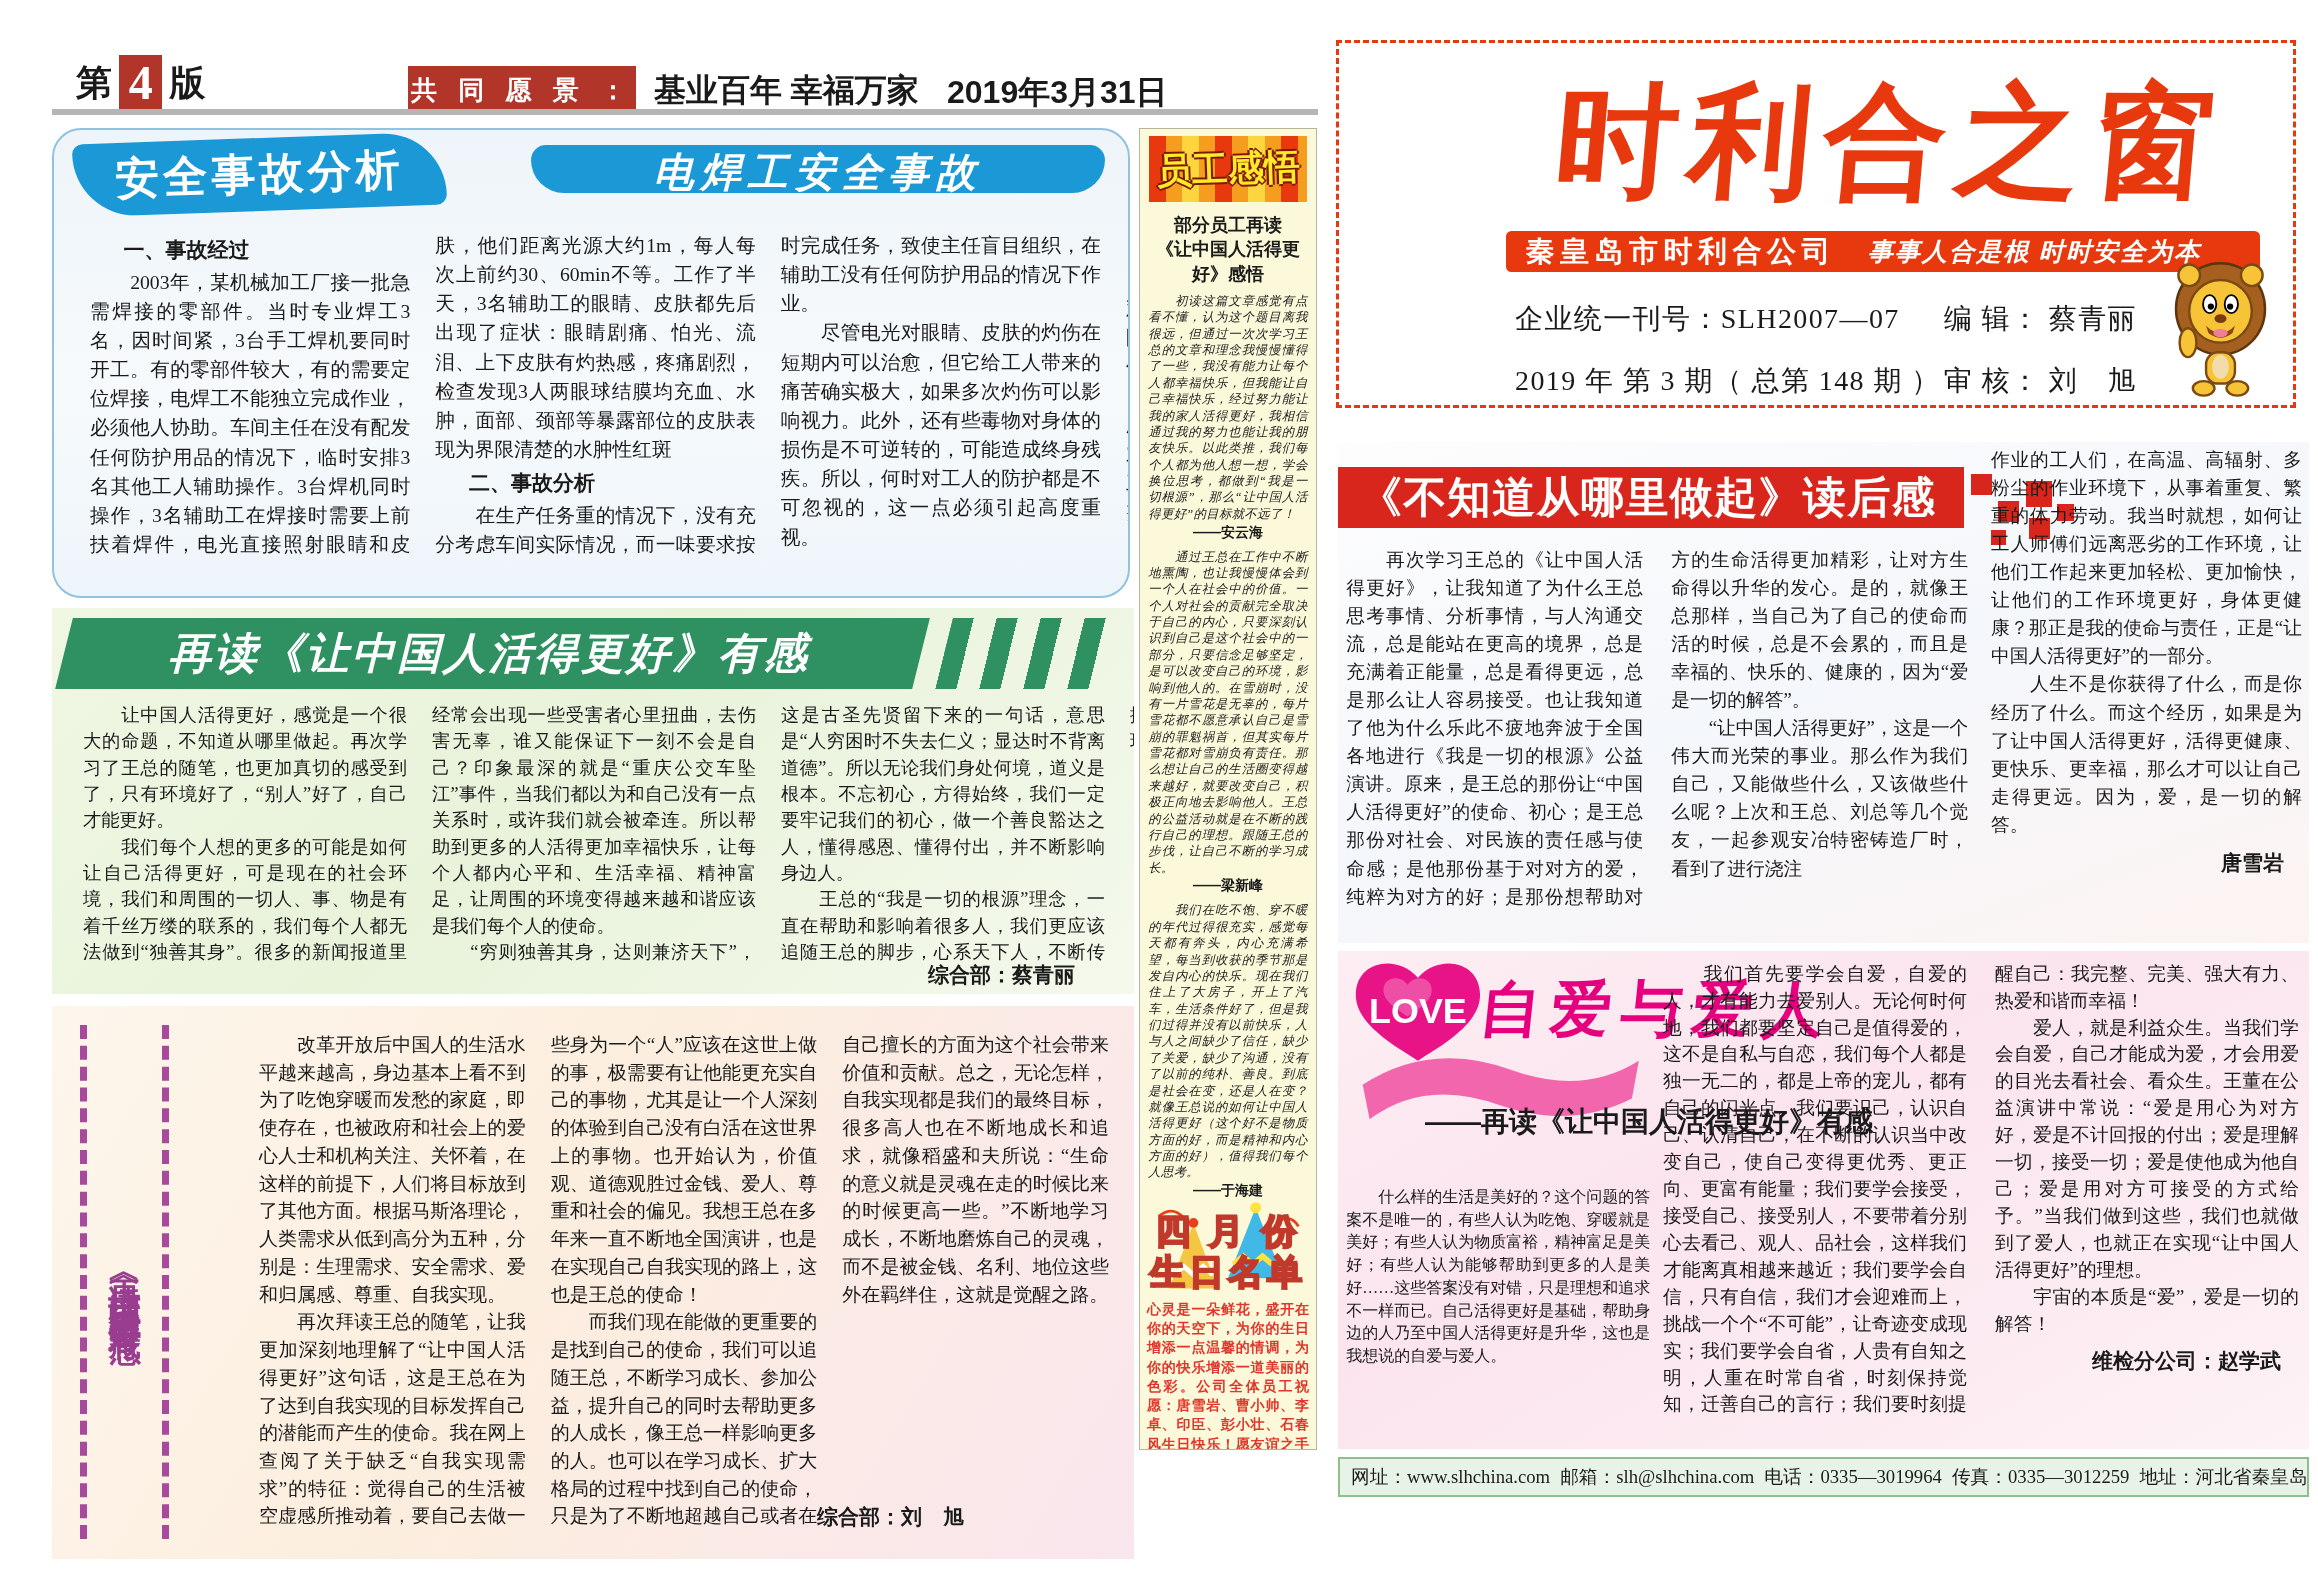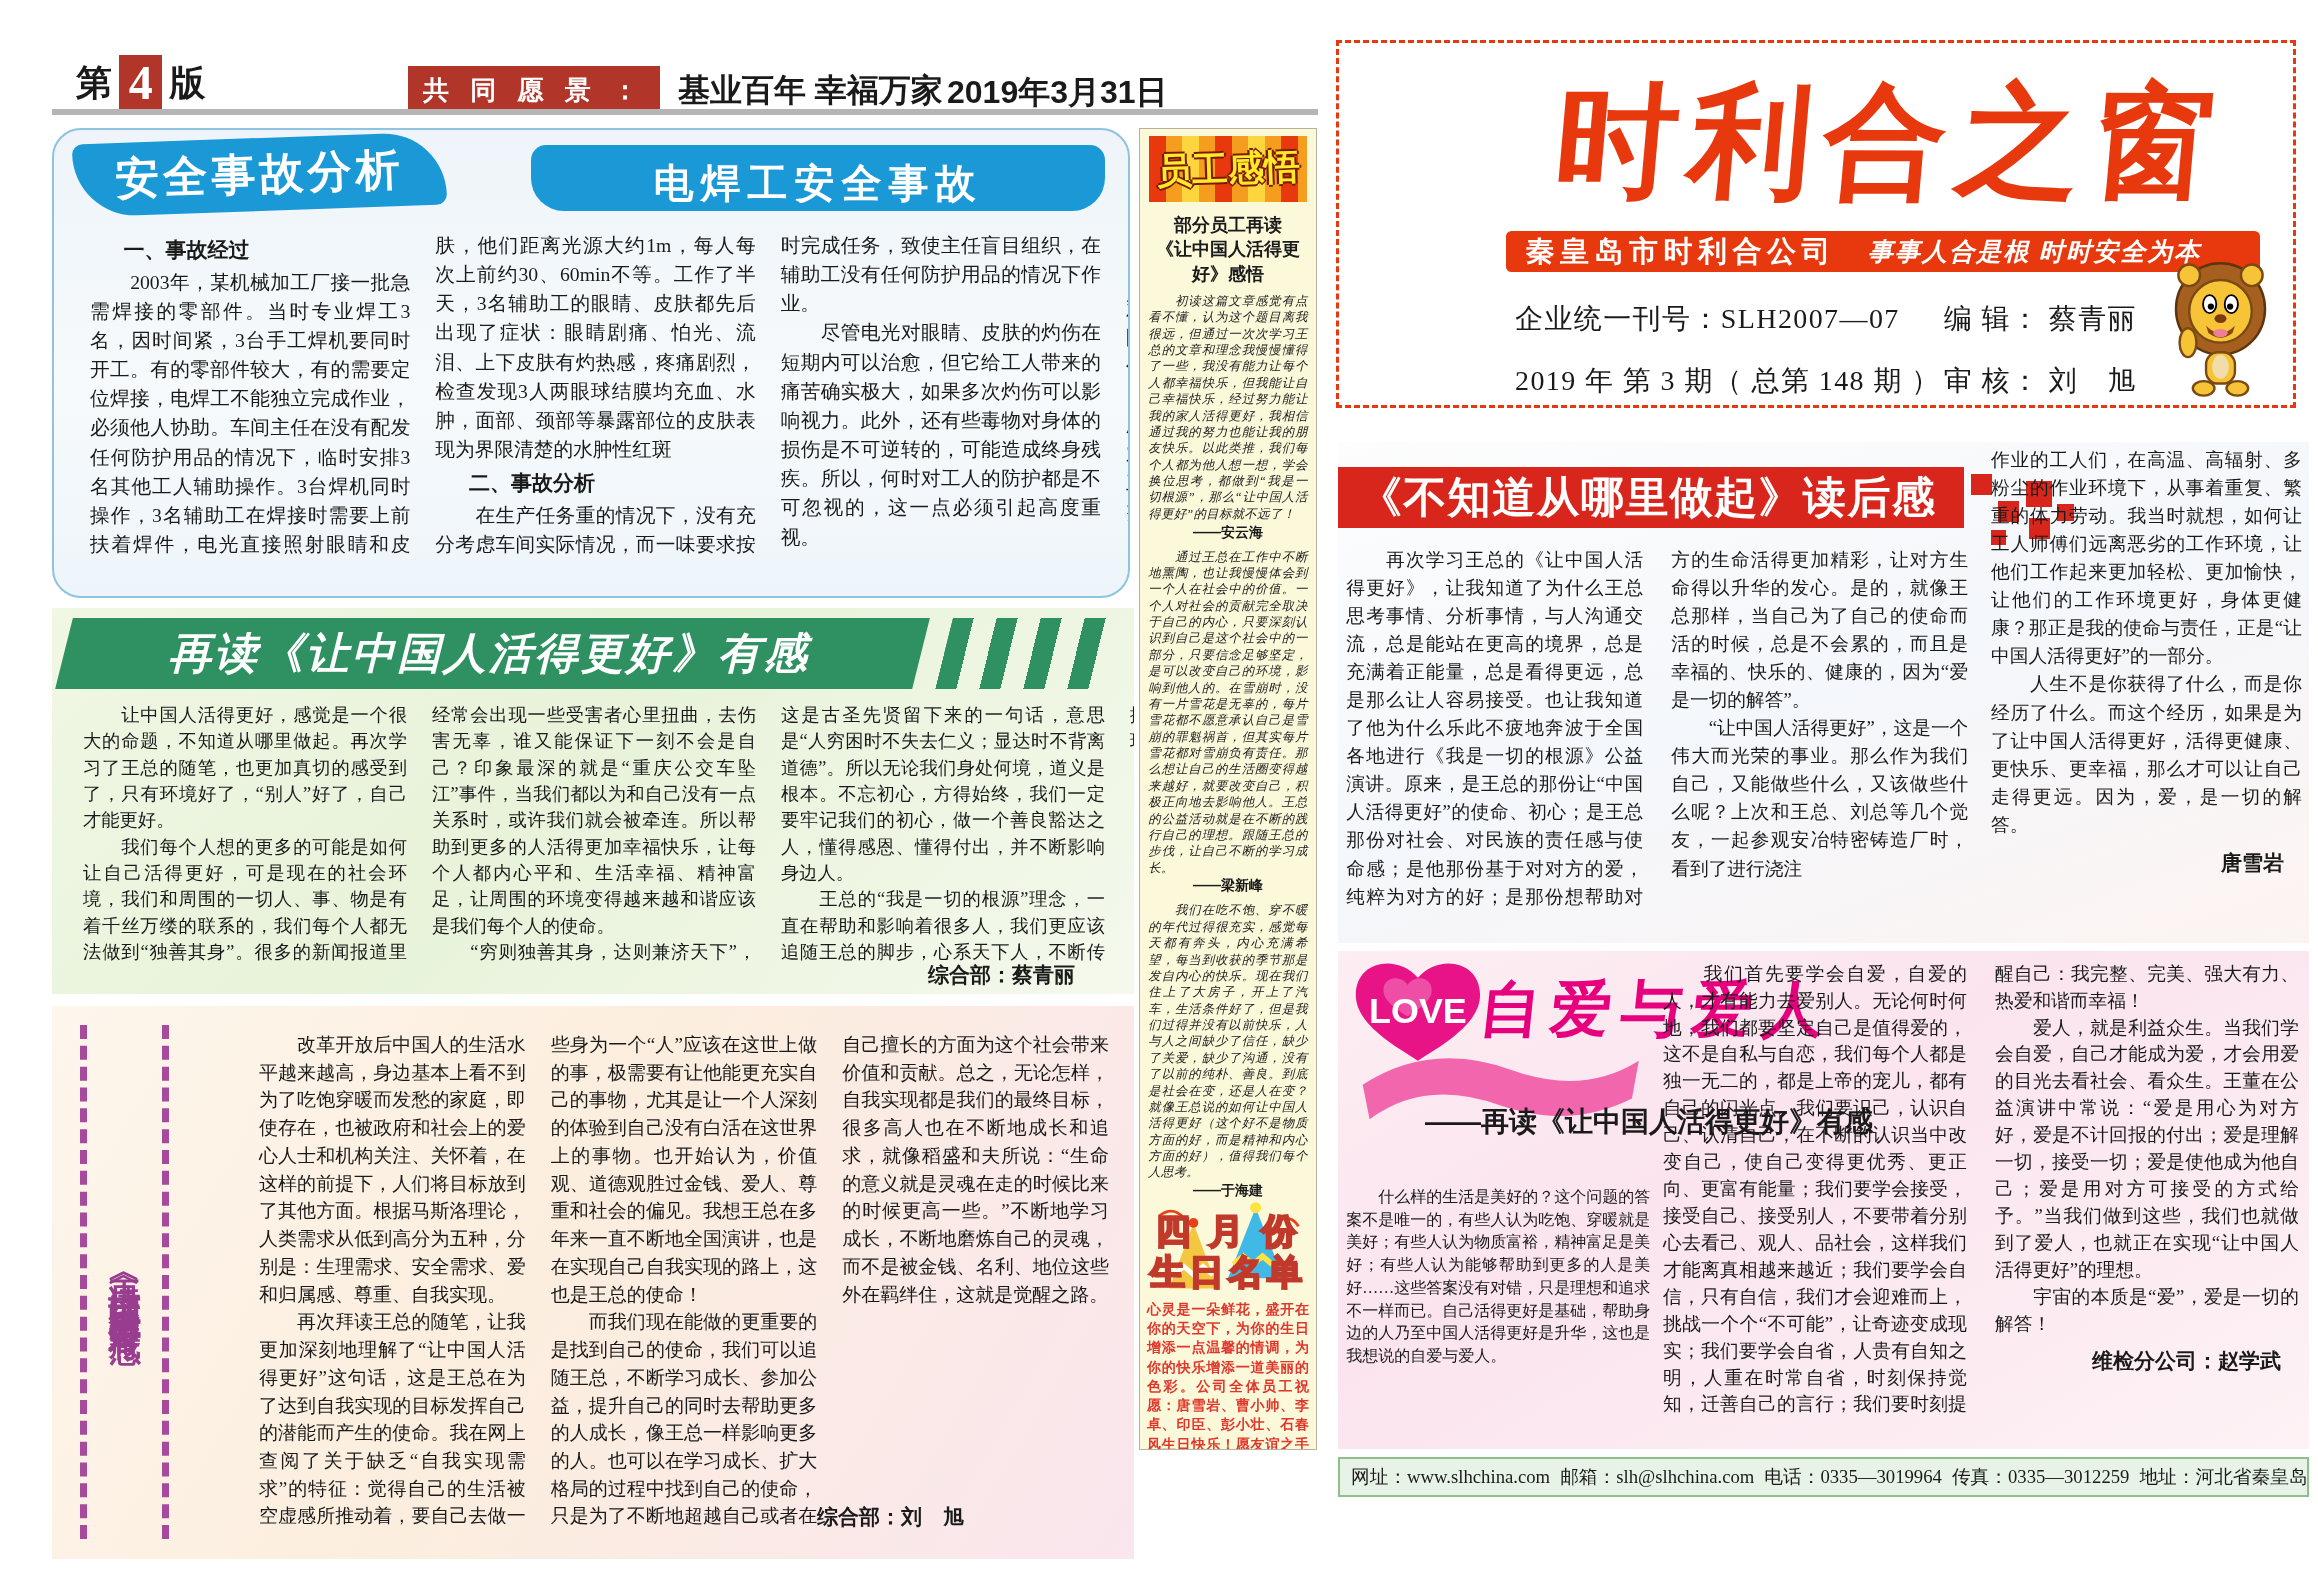--- a/index.html
+++ b/index.html
@@ -8,21 +8,21 @@
   .pre{white-space:pre-wrap;}
   .jus{text-align:justify;}
 
   
   .hdr-pageno{position:absolute;left:76px;top:55px;display:flex;align-items:center;gap:7px;}
   .hdr-pageno .pfx,.hdr-pageno .sfx{font-weight:bold;font-size:36px;font-family:"Liberation Sans",sans-serif;}
   .hdr-pageno .nbox{background:#b2352a;color:#fff;font-weight:bold;font-size:48px;line-height:1;
         padding:4.1px 9.7px;font-family:"Liberation Serif",serif;}
   .hdr-vision{position:absolute;left:408px;top:66px;display:flex;align-items:center;}
   .hdr-vision .vlabel{background:#b2352a;color:#fff;font-weight:bold;font-size:26px;
-        padding:7px 15px;letter-spacing:7px;font-family:"Liberation Sans",sans-serif;}
+        padding:7px 3px;letter-spacing:7px;font-family:"Liberation Sans",sans-serif;}
   .hdr-vision .vtext{font-weight:bold;font-size:32px;margin-left:18px;font-family:"Liberation Sans",sans-serif;}
   .hdr-date{position:absolute;left:947px;top:71px;font-weight:bold;font-size:32px;font-family:"Liberation Sans",sans-serif;}
   .hdr-rule{position:absolute;left:52px;top:109px;width:1266px;height:5.5px;background:#b5b5b5;}
 
   
   .masthead{position:absolute;left:1336px;top:40px;width:960px;height:368px;border:3.5px dashed #e8380d;box-sizing:border-box;background:#fff;}
   .logo{position:absolute;left:15px;top:22px;width:145px;}
   .logo-grid{width:135px;height:135px;display:grid;grid-template-columns:1fr 1fr;grid-template-rows:1fr 1fr;gap:4.1px;}
   .logo-grid div{border-radius:18px;}
   .lg-r1{background:#cc2229;}
@@ -41,22 +41,22 @@
   .mast-info .row{display:flex;justify-content:space-between;margin-bottom:23.5px;}
   .lion{position:absolute;right:12.4px;bottom:7px;}
 
   
   .art-safety{position:absolute;left:52px;top:128px;width:1078px;height:470px;box-sizing:border-box;
         border:2.1px solid #8fc3e0;border-radius:29px;
         background:linear-gradient(180deg,#eef4f9 0%,#f6fafc 55%,#eef5fa 100%);overflow:hidden;}
   .ribbon-safety{position:absolute;left:19.4px;top:8.3px;width:373px;height:73px;background:#1a99d6;
         border-radius:11px 66px 11px 66px;transform:rotate(-2deg);display:flex;align-items:center;justify-content:center;}
   .ribbon-safety span{color:#fff;font-weight:bold;font-size:44px;letter-spacing:4.1px;font-family:"Liberation Sans",sans-serif;}
-  .title-weld{position:absolute;left:477px;top:15px;width:574px;height:66px;background:#1a99d6;
-        border-radius:15px 15px 33px 33px;display:flex;align-items:flex-end;justify-content:center;}
+  .title-weld{position:absolute;left:477px;top:15px;width:574px;height:48px;background:#1a99d6;
+        border-radius:15px 15px 33px 33px;display:flex;align-items:flex-start;justify-content:center;font-style:italic;}
   .title-weld span{color:#fff;font-weight:bold;font-size:40px;letter-spacing:7px;font-family:"Liberation Sans",sans-serif;}
   .art-safety .body{position:absolute;left:36px;top:101px;width:1011px;height:351px;}
   .flow3{column-count:3;column-gap:25px;column-fill:auto;height:100%;}
   .art-safety .flow3{font-size:19.7px;line-height:1.48;}
   .h-black{font-family:"Liberation Sans",sans-serif;font-weight:bold;font-size:21px;text-indent:1.6em;margin:2.8px 0;}
 
   
   .art-green{position:absolute;left:52px;top:608px;width:1082px;height:386px;
         background:linear-gradient(135deg,#f0f7e3 0%,#e8f3da 45%,#f4f9ec 100%);overflow:hidden;}
   .green-banner{position:absolute;left:12.4px;top:9.7px;width:857px;height:71px;background:#2f9061;

